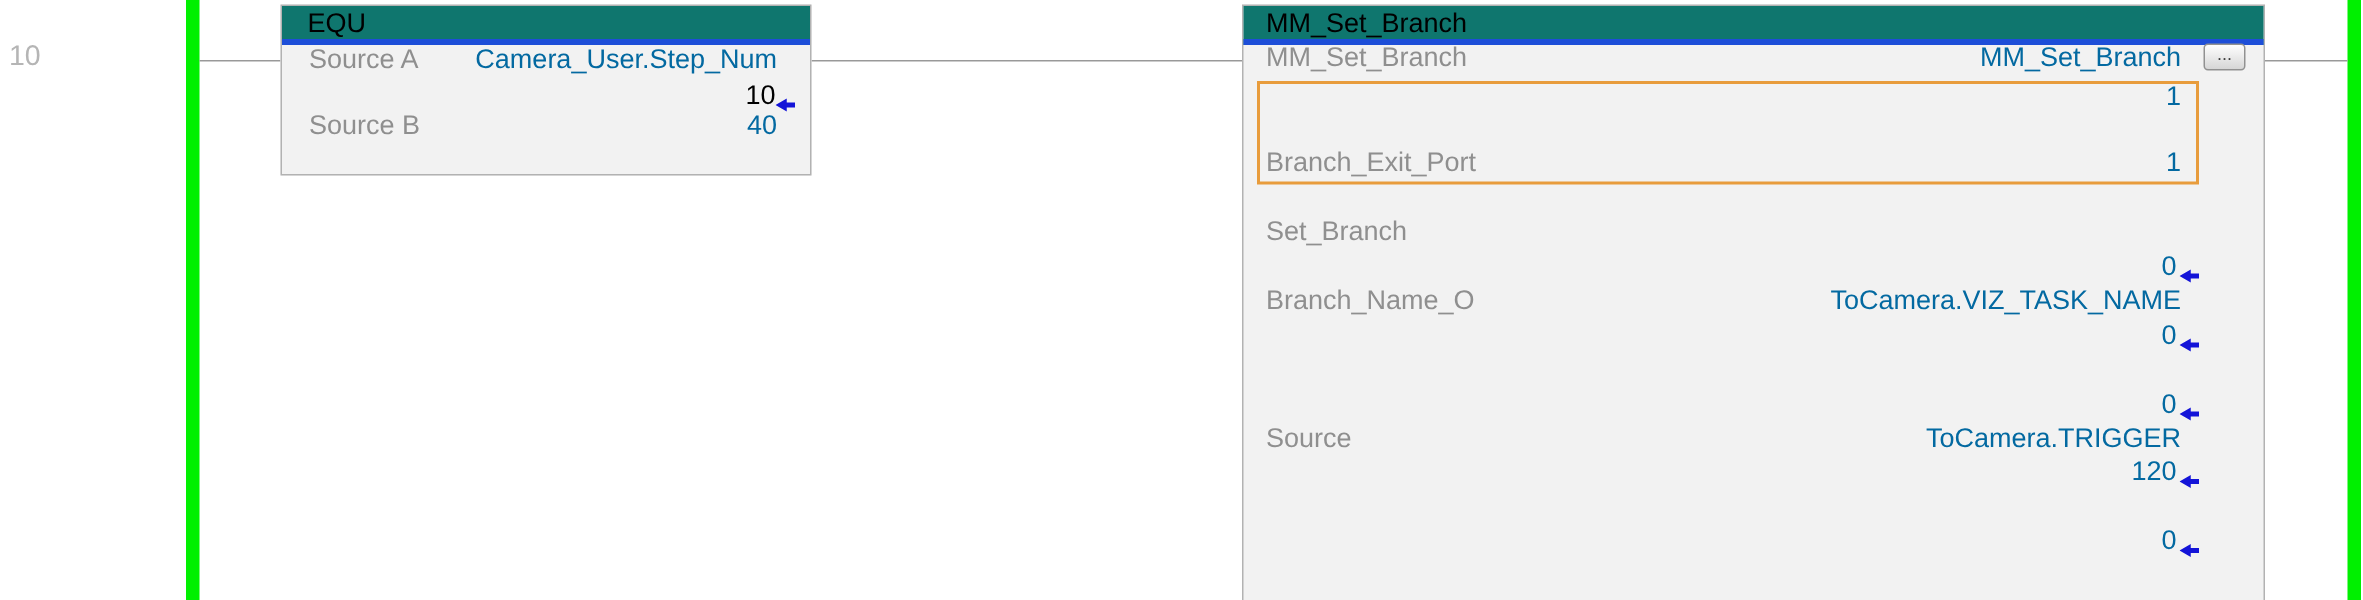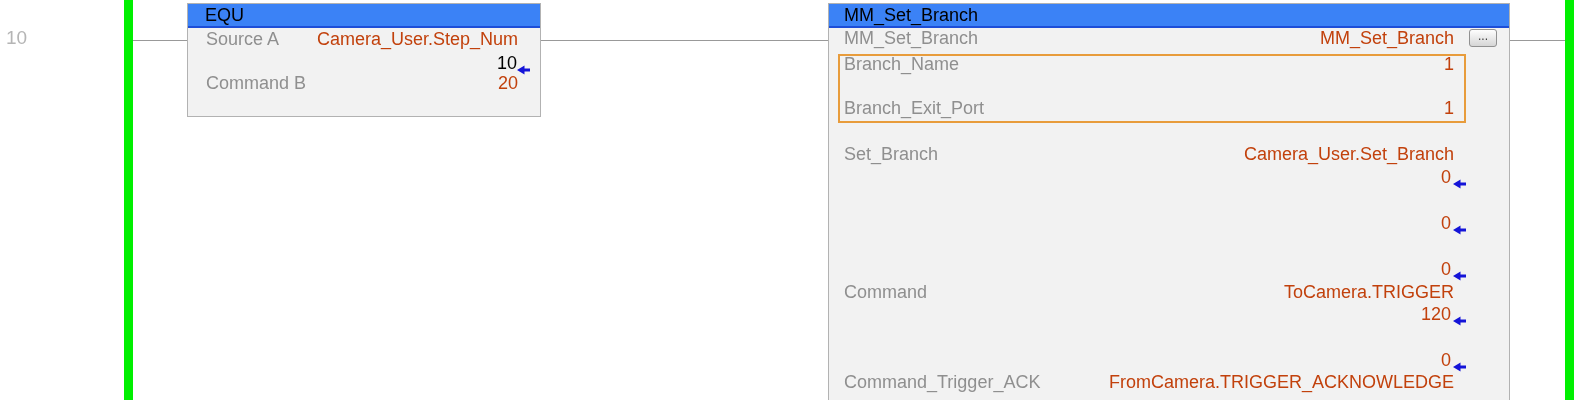--- a/index.html
+++ b/index.html
@@ -13,32 +13,32 @@
   .rail-right{left:1565px;}
   
   .rung-num{position:absolute;left:6px;top:28px;color:#b5b5b5;font-size:19px;line-height:20px;}
   
   .wire{position:absolute;top:40px;height:1px;background:#999999;}
   .wire-a{left:133px;width:54px;}
   .wire-b{left:541px;width:287px;}
   .wire-c{left:1509px;width:56px;}
   
   .block{position:absolute;background:#f2f2f2;border:1px solid #b2b2b2;box-sizing:border-box;}
-  .blk-header{height:22px;line-height:22px;background:#3b82f6;border-bottom:2px solid #1d4ed8;
+  .blk-header{height:22px;line-height:22px;background:#0f766e;border-bottom:4px solid #1d4ed8;
     color:#000;white-space:nowrap;overflow:hidden;}
   .equ-block{left:187px;top:3px;width:354px;height:114px;}
   .mm-block{left:828px;top:3px;width:682px;height:417px;}
   .equ-block .blk-header{padding-left:17px;}
   .mm-block .blk-header{padding-left:15px;}
   
   .row{position:absolute;left:0;right:0;height:22px;line-height:22px;white-space:nowrap;text-align:center;}
   .lbl{position:absolute;color:#8f8f8f;}
   .equ-block .lbl{left:18px;}
   .mm-block .lbl{left:15px;}
-  .val{position:absolute;color:#c2410c;}
+  .val{position:absolute;color:#0369a1;}
   .equ-val{right:22px;}
   .mm-val{right:55px;}
   .equ-liveval{right:23px;}
   .mm-liveval{right:58px;}
   .arrow{position:absolute;top:6px;width:13px;height:10px;}
   .equ-arrow{right:10px;}
   .mm-arrow{right:43px;}
   
   .select-box{position:absolute;left:9px;top:50px;width:624px;height:65px;
     border:2px solid #e89c3c;background:transparent;}
@@ -73,100 +73,96 @@
     <div class="row" style="top:48px">
       <span class="val equ-liveval" style="color:#000">10</span>
       <span class="arrow equ-arrow">
         <svg width="13" height="10" viewBox="0 0 13 10">
             <path d="M0 5 L7.5 0.6 L7.5 3.4 L13 3.4 L13 6.6 L7.5 6.6 L7.5 9.4 Z" fill="#1414d8"></path>
           </svg>
       </span>
     </div>
 
     <div class="row" style="top:68px">
-      <span class="lbl">Command B</span>
-      <span class="val equ-val">20</span>
+      <span class="lbl">Source B</span>
+      <span class="val equ-val">40</span>
     </div>
   </div>
 
   <div class="block mm-block">
     <div class="blk-header">MM_Set_Branch</div>
 
     <div class="select-box"></div>
 
     <div class="row" style="top:23px">
       <span class="lbl">MM_Set_Branch</span>
       <span class="val mm-val">MM_Set_Branch</span>
     </div>
     <div class="browse-btn">...</div>
 
     <div class="row" style="top:49px">
-      <span class="lbl">Branch_Name</span>
       <span class="val mm-val">1</span>
     </div>
 
     <div class="row" style="top:93px">
       <span class="lbl">Branch_Exit_Port</span>
       <span class="val mm-val">1</span>
     </div>
 
     <div class="row" style="top:139px">
       <span class="lbl">Set_Branch</span>
-      <span class="val mm-val">Camera_User.Set_Branch</span>
     </div>
     <div class="row" style="top:162px">
       <span class="val mm-liveval">0</span>
       <span class="arrow mm-arrow">
         <svg width="13" height="10" viewBox="0 0 13 10">
             <path d="M0 5 L7.5 0.6 L7.5 3.4 L13 3.4 L13 6.6 L7.5 6.6 L7.5 9.4 Z" fill="#1414d8"></path>
           </svg>
       </span>
     </div>
 
     <div class="row" style="top:185px">
+      <span class="lbl">Branch_Name_O</span>
+      <span class="val mm-val">ToCamera.VIZ_TASK_NAME</span>
     </div>
     <div class="row" style="top:208px">
       <span class="val mm-liveval">0</span>
       <span class="arrow mm-arrow">
         <svg width="13" height="10" viewBox="0 0 13 10">
             <path d="M0 5 L7.5 0.6 L7.5 3.4 L13 3.4 L13 6.6 L7.5 6.6 L7.5 9.4 Z" fill="#1414d8"></path>
           </svg>
       </span>
     </div>
 
     <div class="row" style="top:254px">
       <span class="val mm-liveval">0</span>
       <span class="arrow mm-arrow">
         <svg width="13" height="10" viewBox="0 0 13 10">
             <path d="M0 5 L7.5 0.6 L7.5 3.4 L13 3.4 L13 6.6 L7.5 6.6 L7.5 9.4 Z" fill="#1414d8"></path>
           </svg>
       </span>
     </div>
 
     <div class="row" style="top:277px">
-      <span class="lbl">Command</span>
+      <span class="lbl">Source</span>
       <span class="val mm-val">ToCamera.TRIGGER</span>
     </div>
     <div class="row" style="top:299px">
       <span class="val mm-liveval">120</span>
       <span class="arrow mm-arrow">
         <svg width="13" height="10" viewBox="0 0 13 10">
             <path d="M0 5 L7.5 0.6 L7.5 3.4 L13 3.4 L13 6.6 L7.5 6.6 L7.5 9.4 Z" fill="#1414d8"></path>
           </svg>
       </span>
     </div>
 
     <div class="row" style="top:345px">
       <span class="val mm-liveval">0</span>
       <span class="arrow mm-arrow">
         <svg width="13" height="10" viewBox="0 0 13 10">
             <path d="M0 5 L7.5 0.6 L7.5 3.4 L13 3.4 L13 6.6 L7.5 6.6 L7.5 9.4 Z" fill="#1414d8"></path>
           </svg>
       </span>
     </div>
 
-    <div class="row" style="top:367px">
-      <span class="lbl">Command_Trigger_ACK</span>
-      <span class="val mm-val">FromCamera.TRIGGER_ACKNOWLEDGE</span>
-    </div>
   </div>
 
 </div>
 
 </body></html>

